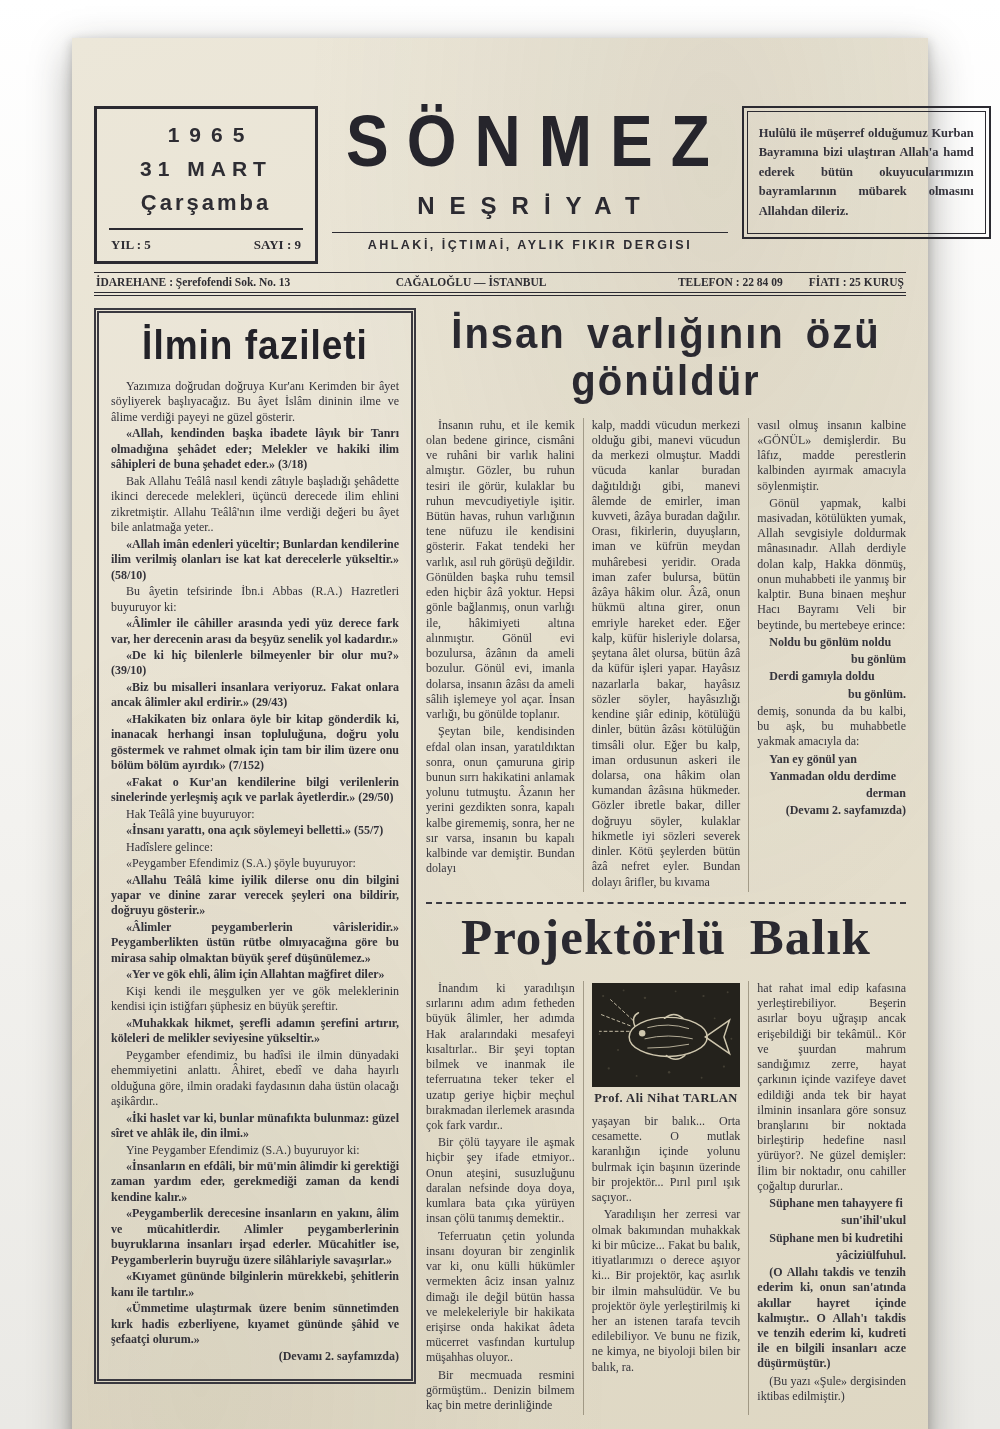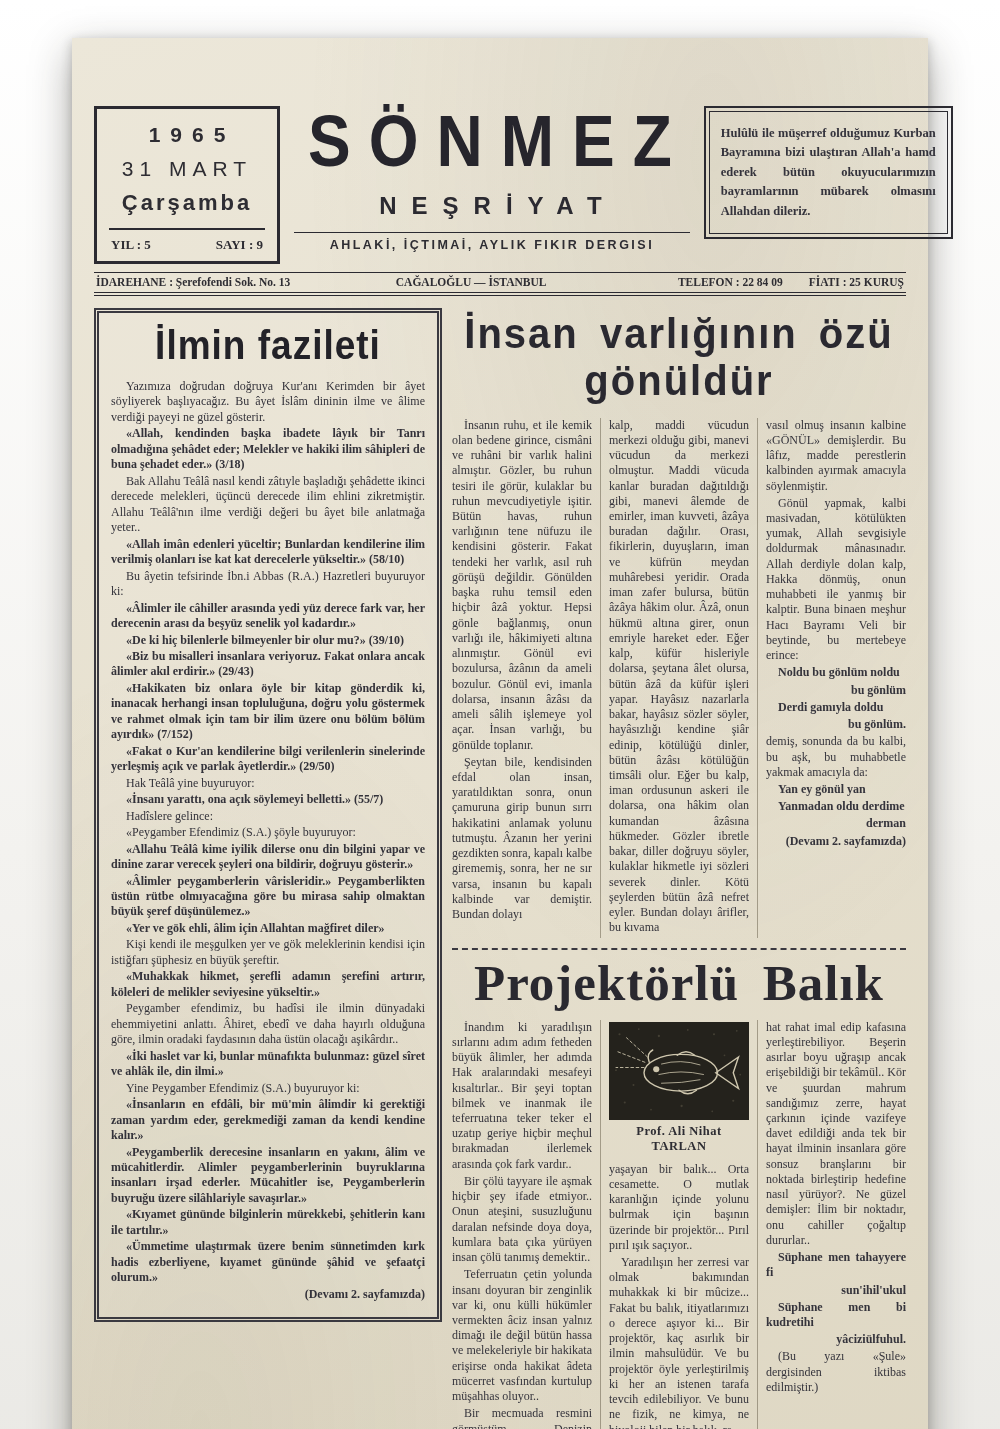--- a/index.html
+++ b/index.html
@@ -16,29 +16,29 @@
     background:
       radial-gradient(ellipse at 75% 8%, rgba(110,100,70,.10), transparent 45%),
       radial-gradient(ellipse at 15% 95%, rgba(110,100,70,.08), transparent 40%),
       linear-gradient(163deg,#ece7d9 0%, #e7e1d0 45%, #ded7c3 100%);
     box-shadow: 0 14px 38px rgba(40,38,30,.38), 0 3px 10px rgba(40,38,30,.25);
   }
 
   
   .mast-row { display: flex; align-items: stretch; gap: 14px; }
   .date-box {
-    width: 186px; flex: none;
+    width: 224px; flex: none;
     border: 3px solid #2b2a31;
     padding: 14px 12px 8px;
     text-align: center;
     font-family: "Liberation Sans", sans-serif;
     align-self: flex-start;
   }
   .date-year  { font-size: 21px; font-weight: 700; letter-spacing: 10px; padding-left: 10px; }
-  .date-date  { font-size: 21px; font-weight: 400; letter-spacing: 6px;  margin-top: 10px; text-align: center; }
+  .date-date  { font-size: 21px; font-weight: 700; letter-spacing: 6px;  margin-top: 10px; text-align: center; }
   .date-day   { font-size: 22px; font-weight: 700; letter-spacing: 3px;  margin-top: 9px; }
   .date-rule  { border: none; border-top: 2px solid #2b2a31; margin: 12px 0 7px; }
   .issue-row  { display: flex; justify-content: space-between; font-family: "Liberation Serif", serif; font-size: 13px; font-weight: 700; padding: 0 2px; }
 
   .mast-center { flex: 1; text-align: center; display: flex; flex-direction: column; justify-content: flex-start; }
   .mast-title {
     font-family: "Liberation Sans", sans-serif;
     font-weight: 700; font-size: 64px; line-height: 1.0;
     letter-spacing: 18px; padding-left: 14px;
     color: #26252c; transform: scaleY(1.12); transform-origin: top;
@@ -70,21 +70,21 @@
     border-bottom: 4px double #2b2a31;
     font-size: 11.5px; font-weight: 700;
   }
   .info-row .cell { white-space: nowrap; }
   .tel-group span { margin-left: 26px; }
 
   
   .content { display: flex; gap: 10px; margin-top: 12px; align-items: flex-start; }
 
   .left-article {
-    width: 348px; flex: none;
+    width: 322px; flex: none;
     border: 5px double #3a3940;
     padding: 10px 12px 14px;
     background: rgba(255,255,255,.05);
   }
   .left-article h2 {
     font-family: "Liberation Sans", sans-serif;
     font-weight: 700; font-size: 37px; letter-spacing: 1px;
     text-align: center; margin: 2px 0 12px; color: #232228;
     transform: scaleY(1.08);
   }
@@ -108,21 +108,21 @@
   .col:last-child { padding-right: 0; }
   .col p {
     font-size: 12px; line-height: 1.27;
     text-align: justify; text-indent: 12px;
     margin-bottom: 2px; color: #35343c;
   }
   .dashed-sep { border: none; border-top: 2px dashed #3a3940; margin: 10px 0 4px; }
   .head-serif {
     font-family: "Liberation Serif", serif;
     font-weight: 700; font-size: 51px; letter-spacing: 1px; word-spacing: 10px;
-    text-align: center; color: #2a2930; margin: 2px 0 8px;
+    text-align: center; color: #2a2930; margin: 2px 0 15px;
   }
 
   .col p.b { font-weight: 700; }
   .col p.r, .left-article p.r { text-align: right; text-indent: 0; }
   .col p.ni, .left-article p.ni { text-indent: 0; }
   .left-article p.b { font-weight: 700; }
 
   .fish-photo { width: 100%; margin: 2px 0 4px; display: block; }
   .fish-photo svg { width: 100%; height: auto; display: block; }
   .photo-caption {
@@ -283,19 +283,20 @@
               <p>Yaradılışın her zerresi var olmak bakımından muhakkak ki bir mûcize... Fakat bu balık, itiyatlarımızı o derece aşıyor ki... Bir projektör, kaç asırlık bir ilmin mahsulüdür. Ve bu projektör öyle yerleştirilmiş ki her an istenen tarafa tevcih edilebiliyor. Ve bunu ne fizik, ne kimya, ne biyoloji bilen bir balık, ra.</p>
             </div>
         </div>
 
         <div class="col">
             <p class="ni">hat rahat imal edip kafasına yerleştirebiliyor. Beşerin asırlar boyu uğraşıp ancak erişebildiği bir tekâmül.. Kör ve şuurdan mahrum sandığımız zerre, hayat çarkının içinde vazifeye davet edildiği anda tek bir hayat ilminin insanlara göre sonsuz branşlarını bir noktada birleştirip hedefine nasıl yürüyor?. Ne güzel demişler: İlim bir noktadır, onu cahiller çoğaltıp dururlar..</p>
             <p class="b">Süphane men tahayyere fi</p>
             <p class="b r">sun'ihil'ukul</p>
             <p class="b">Süphane men bi kudretihi</p>
             <p class="b r">yâciziülfuhul.</p>
+            <p class="b">(O Allahı takdis ve tenzih ederim ki, onun san'atında akıllar hayret içinde kalmıştır.. O Allah'ı takdis ve tenzih ederim ki, kudreti ile en bilgili insanları acze düşürmüştür.)</p>
             <p>(Bu yazı «Şule» dergisinden iktibas edilmiştir.)</p>
           </div>
       </div>
 
     </section>
   </main>
 </div>
 
 </body></html>

